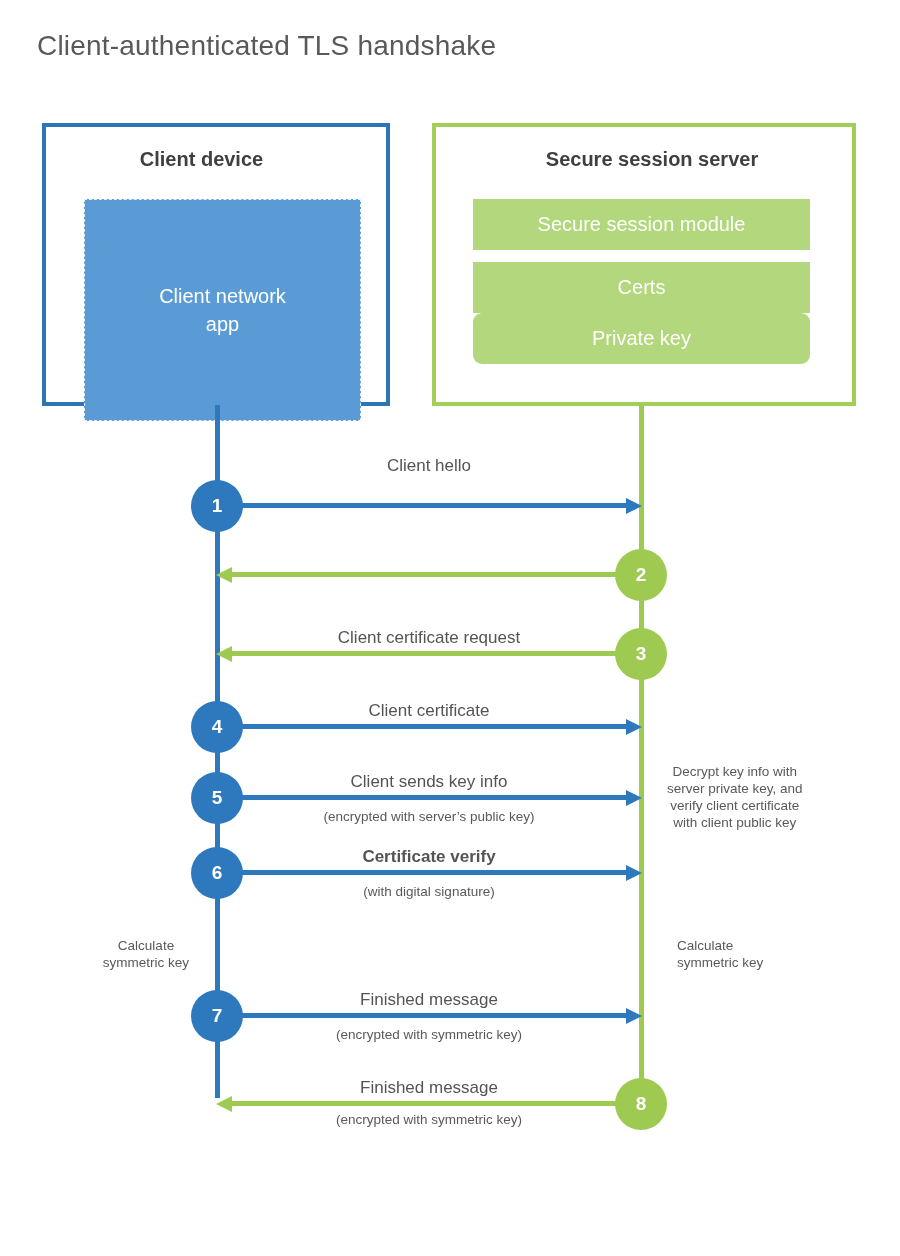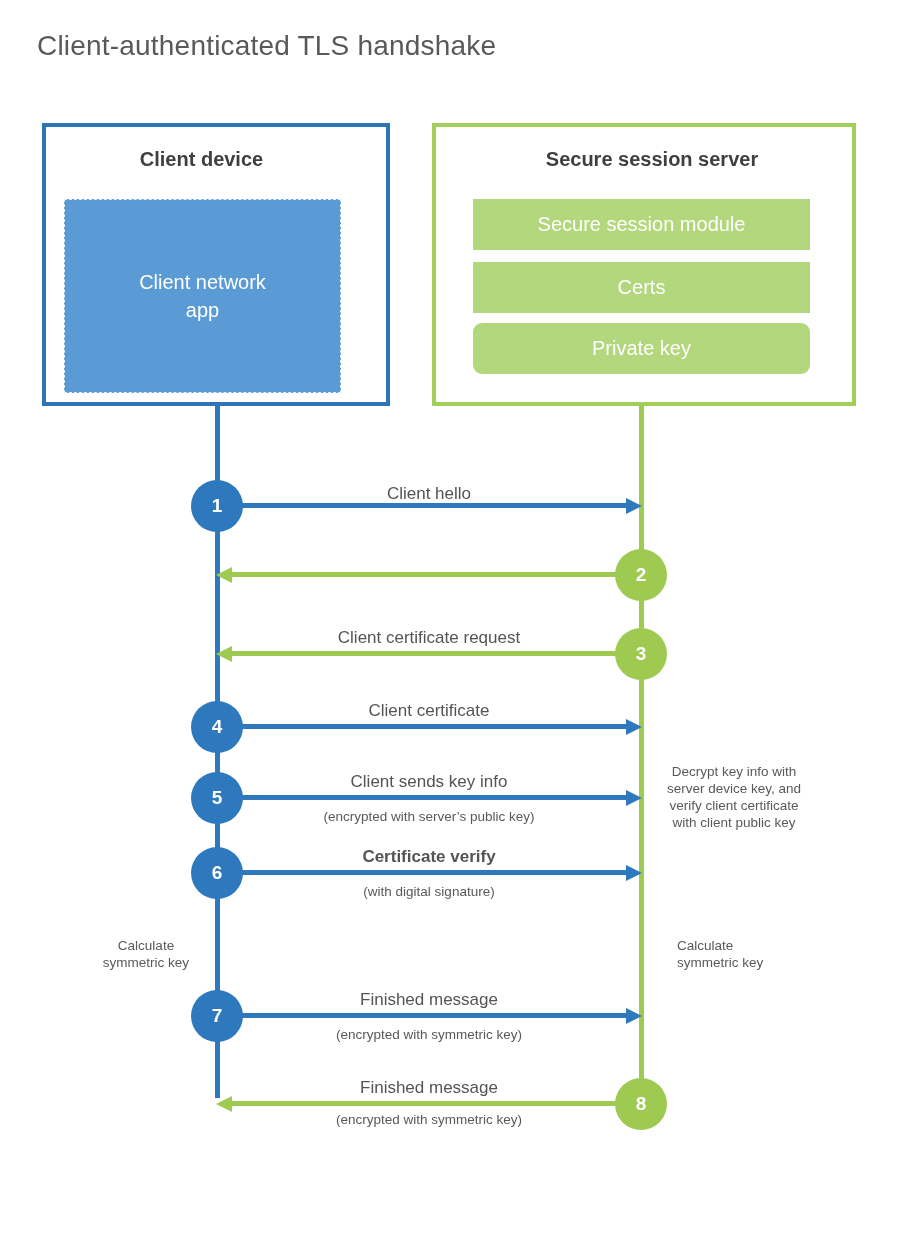--- a/index.html
+++ b/index.html
@@ -10,27 +10,27 @@
   .page-title { position:absolute; left:37px; top:30px; font-size:28px; font-weight:300; color:#58595b; letter-spacing:0.2px; }
 
   
   .actor-box { position:absolute; top:123px; height:283px; background:#ffffff; }
   .client-box { left:42px; width:348px; border:4px solid #2e75b6; }
   .server-box { left:432px; width:424px; border:4px solid #a2ce5a; }
   .actor-title { position:absolute; top:148px; font-size:20px; font-weight:bold; color:#3f3f3f; text-align:center; }
   .client-title { left:42px; width:319px; }
   .server-title { left:432px; width:424px;padding-left:16px; }
 
-  .client-app { position:absolute; left:64px; top:199px; width:277px; height:194px; background:#5b9bd5;
+  .client-app { position:absolute; left:84px; top:199px; width:277px; height:222px; background:#5b9bd5;
     border:1px dashed rgba(255,255,255,0.85); color:#ffffff; font-size:20px; line-height:1.4;
     display:flex; flex-direction:column; align-items:center; justify-content:center; text-align:center; }
 
   .server-bar { position:absolute; left:473px; width:337px; height:51px; background:#b2d77c; color:#ffffff;
     font-size:20px; display:flex; align-items:center; justify-content:center; }
-  .bar-1 { top:199px; } .bar-2 { top:262px; } .bar-3 { top:323px;border-radius:9px; }
+  .bar-1 { top:199px; } .bar-2 { top:262px; } .bar-3 { top:313px;border-radius:9px; }
 
   
   .lifeline { position:absolute; width:5px; z-index:1; }
   .lifeline-client { left:215px; top:405px; height:693px; background:#2e78be; }
   .lifeline-server { left:639px; top:405px; height:699px; background:#9fca52; }
 
   
   .circle { position:absolute; width:52px; height:52px; border-radius:50%; color:#ffffff; font-weight:bold;
     font-size:19px; display:flex; align-items:center; justify-content:center; z-index:3; }
   .circle.blue { background:#2e78be; left:191px; }
@@ -42,21 +42,21 @@
   .shaft.green { background:#9fca52; left:232px; }
   .ah { position:absolute; width:0; height:0; border-top:8px solid transparent; border-bottom:8px solid transparent; z-index:2; }
   .ah.right { border-left:16px solid #2e78be; left:626px; }
   .ah.left { border-right:16px solid #9fca52; left:216px; }
 
   
   .msg { position:absolute; left:218px; width:422px; text-align:center; font-size:17px; color:#545456; }
   .sub { position:absolute; left:218px; width:422px; text-align:center; font-size:13.5px; color:#595959; }
 
   
-  .c1 { top:480px; } .sh1 { top:503px; } .a1 { top:498px; } .m1 { top:484px; }
+  .c1 { top:480px; } .sh1 { top:503px; } .a1 { top:498px; } .m1 { top:456px; }
   .c2 { top:549px; } .sh2 { top:572px; } .a2 { top:567px; } .m2 { top:549px; }
   .c3 { top:628px; } .sh3 { top:651px; } .a3 { top:646px; } .m3 { top:628px; }
   .c4 { top:701px; } .sh4 { top:724px; } .a4 { top:719px; } .m4 { top:701px; }
   .c5 { top:772px; } .sh5 { top:795px; } .a5 { top:790px; } .m5 { top:772px; } .u5 { top:809px; }
   .c6 { top:847px; } .sh6 { top:870px; } .a6 { top:865px; } .m6 { top:847px;font-weight:bold; } .u6 { top:884px; }
   .c7 { top:990px; } .sh7 { top:1013px; } .a7 { top:1008px; } .m7 { top:990px; } .u7 { top:1027px; }
   .c8 { top:1078px; } .sh8 { top:1101px; } .a8 { top:1096px; } .m8 { top:1078px; } .u8 { top:1112px; }
 
   
   .note { position:absolute; font-size:13.5px; line-height:17px; color:#595959; }
@@ -125,21 +125,21 @@
   <div class="sub u7">(encrypted with symmetric key)</div>
 
   <div class="circle green c8">8</div>
   <div class="shaft green sh8"></div>
   <div class="ah left a8"></div>
   <div class="msg m8">Finished message</div>
   <div class="sub u8">(encrypted with symmetric key)</div>
 
   <div class="note note-decrypt">
     <div>Decrypt key info with</div>
-    <div>server device key, and</div>
+    <div>server private key, and</div>
     <div>verify client certificate</div>
     <div>with client public key</div>
   </div>
 
   <div class="note note-calc-left">
     <div>Calculate</div>
     <div>symmetric key</div>
   </div>
 
   <div class="note note-calc-right">

